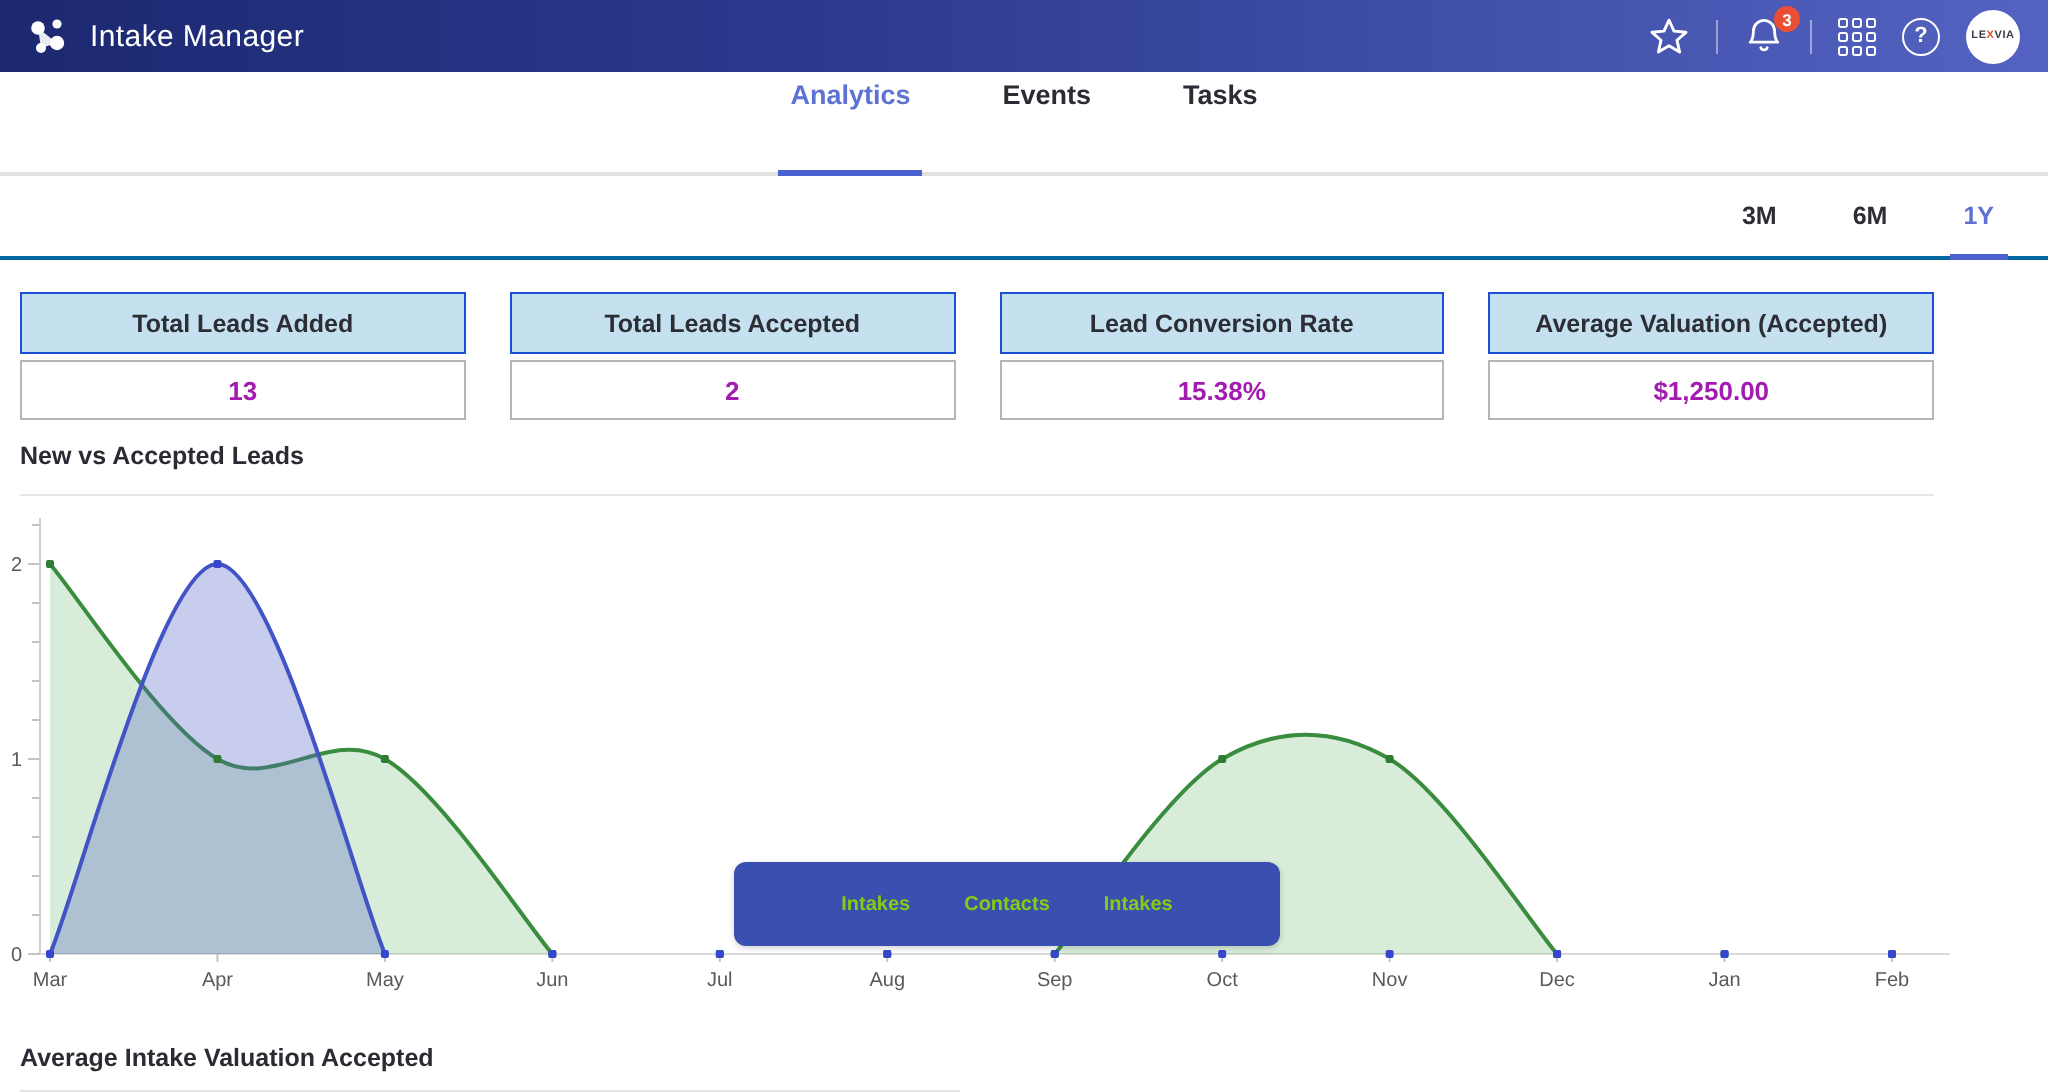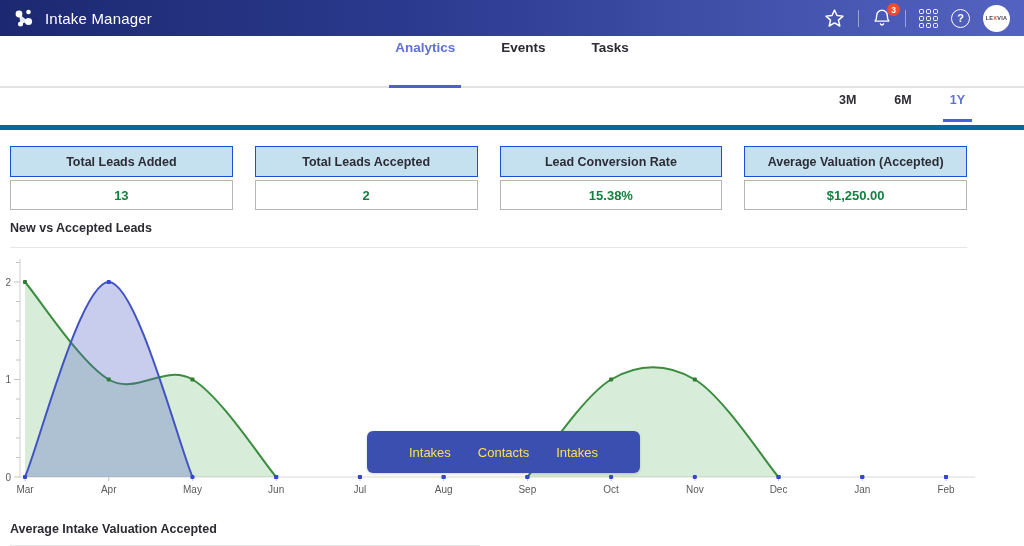--- a/index.html
+++ b/index.html
@@ -31,49 +31,49 @@
   .avatar .x { color:#e05339; }
 
   
   .tabs-row { height:52px; display:flex; align-items:flex-end; justify-content:center;
               gap:34px; border-bottom:2px solid #e2e2e2; padding-bottom:0; }
   .tab { font-size:13.5px; font-weight:600; color:#2b2b33; padding:0 6px 30px 6px;
          border-bottom:3px solid transparent; margin-bottom:-2px; cursor:pointer; }
   .tab.active { color:#5e72d4; border-bottom-color:#4a61cf; }
 
   
-  .range-row { height:42px; display:flex; align-items:center; justify-content:flex-end;
-               gap:24px; border-bottom:5px solid #0369a1; padding-right:52px; }
+  .range-row { height:42px; display:flex; align-items:flex-end; justify-content:flex-end;
+               gap:24px; border-bottom:2px solid #0369a1; padding-right:20px; }
   .range-item { font-size:12.5px; font-weight:700; color:#2d2d35; padding:0 7px 12px 7px;
                 border-bottom:3px solid transparent; margin-bottom:-2px; cursor:pointer; }
   .range-item.active { color:#5e72d4; border-bottom-color:#4a61cf; }
 
   
   .cards-row { width:957px; margin:16px 0 0 10px; display:grid;
                grid-template-columns:repeat(4,1fr); gap:22px; }
   .stat-card { display:flex; flex-direction:column; gap:3px; }
   .stat-card .card-header { background:#c5e1f0; border:1px solid #1d4ed8; height:31px;
                             display:flex; align-items:center; justify-content:center;
                             font-size:12.5px; font-weight:700; color:#2d2d35; }
   .stat-card .card-value { background:#fff; border:1px solid #b5b5b5; height:30px;
                            display:flex; align-items:center; justify-content:center;
-                           font-size:13px; font-weight:600; color:#15803d; }
+                           font-size:13px; font-weight:600; color:#a21caf; }
 
   
   .section-title { font-size:12.5px; font-weight:700; color:#2b2b33; }
   .leads-head { margin:11px 0 12px 10px; height:14px; }
   .leads-divider { width:957px; margin:7px 0 0 10px; border-top:1px solid #e6e6e6; }
 
   
   .chart-wrap { position:relative; margin-top:6px; height:252px; }
   .axis-label { font-size:10px; fill:#5a5a5a; font-family:"Liberation Sans",sans-serif; }
   .floating-nav { position:absolute; left:367px; top:177px; width:273px; height:42px;
                   background:#3b4fb0; border-radius:6px; display:flex; align-items:center;
                   justify-content:center; gap:27px; box-shadow:0 1px 3px rgba(0,0,0,.18); }
-  .floating-nav .fn-item { color:#fde047; font-size:13px; font-weight:400; cursor:pointer; }
+  .floating-nav .fn-item { color:#84cc16; font-size:10px; font-weight:700; cursor:pointer; }
 
   
   .bottom-row { display:flex; margin:16px 31px 0 10px; gap:23px;flex-direction:column; }
   .bottom-col-left  { width:470px; }
   .bottom-col-right { width:490px; }
   .bottom-divider { border-top:1px solid #e6e6e6; margin-top:9px; }
 </style>
 </head>
 <body>
 

